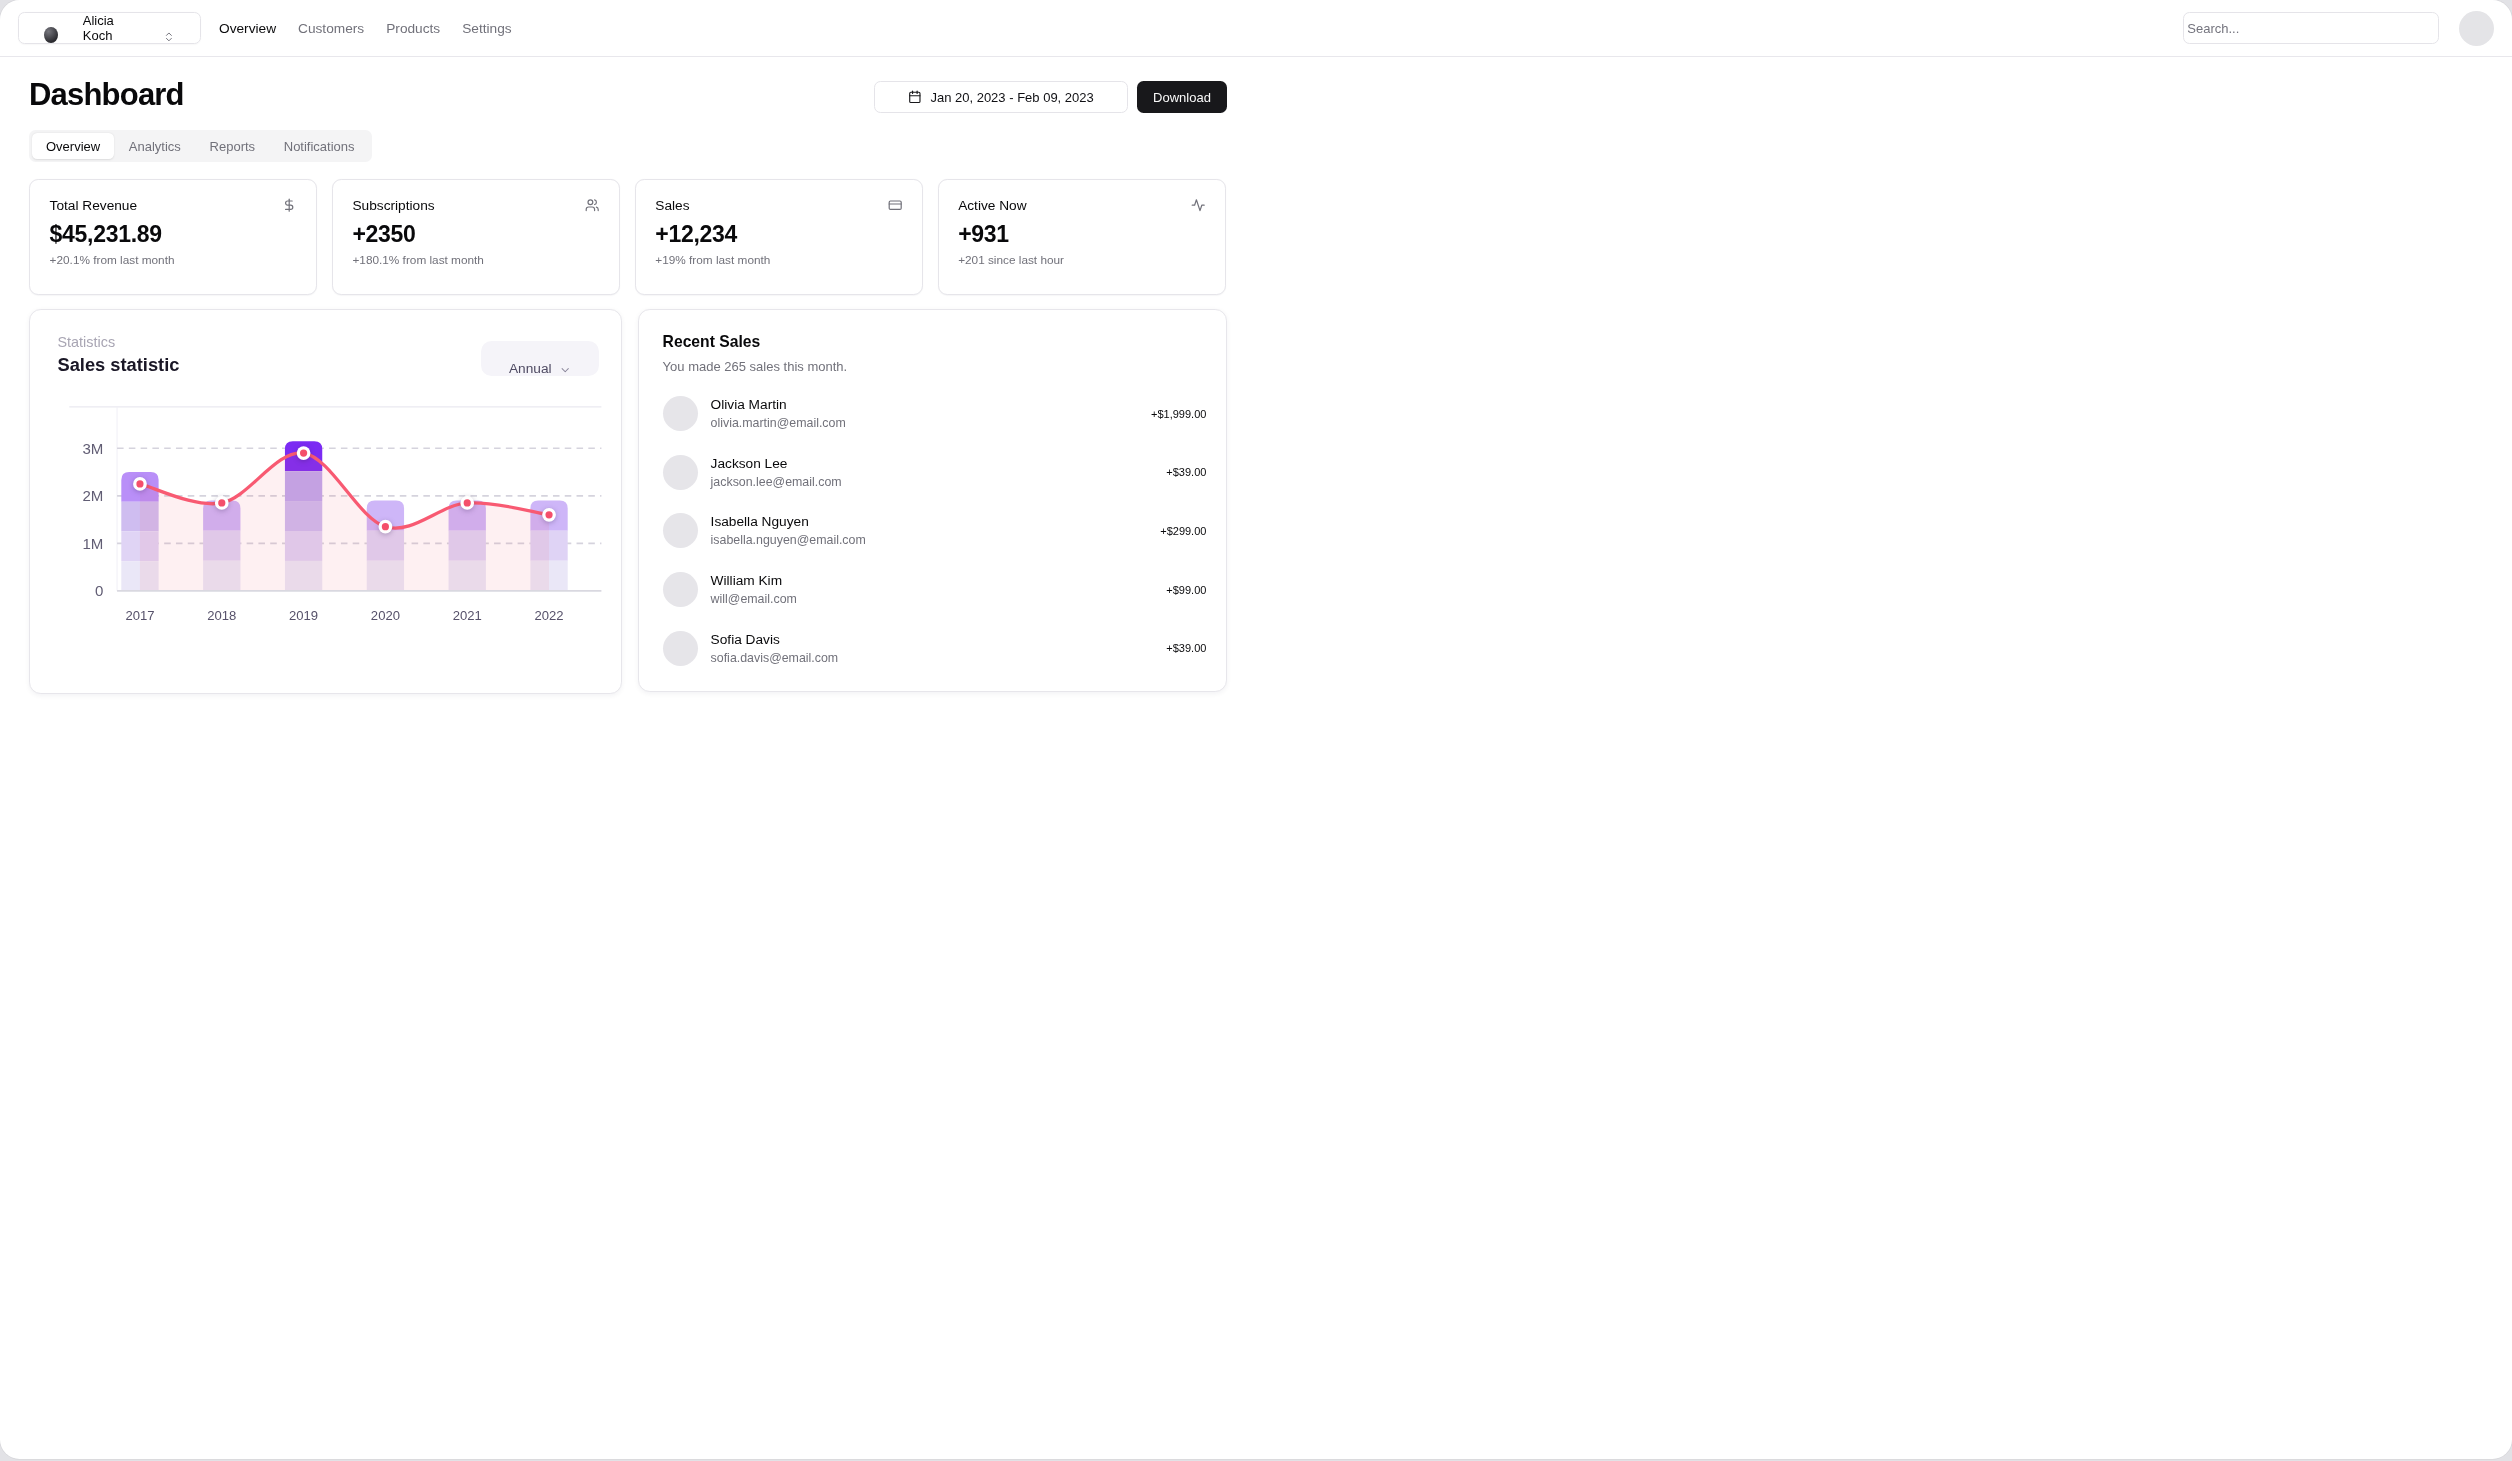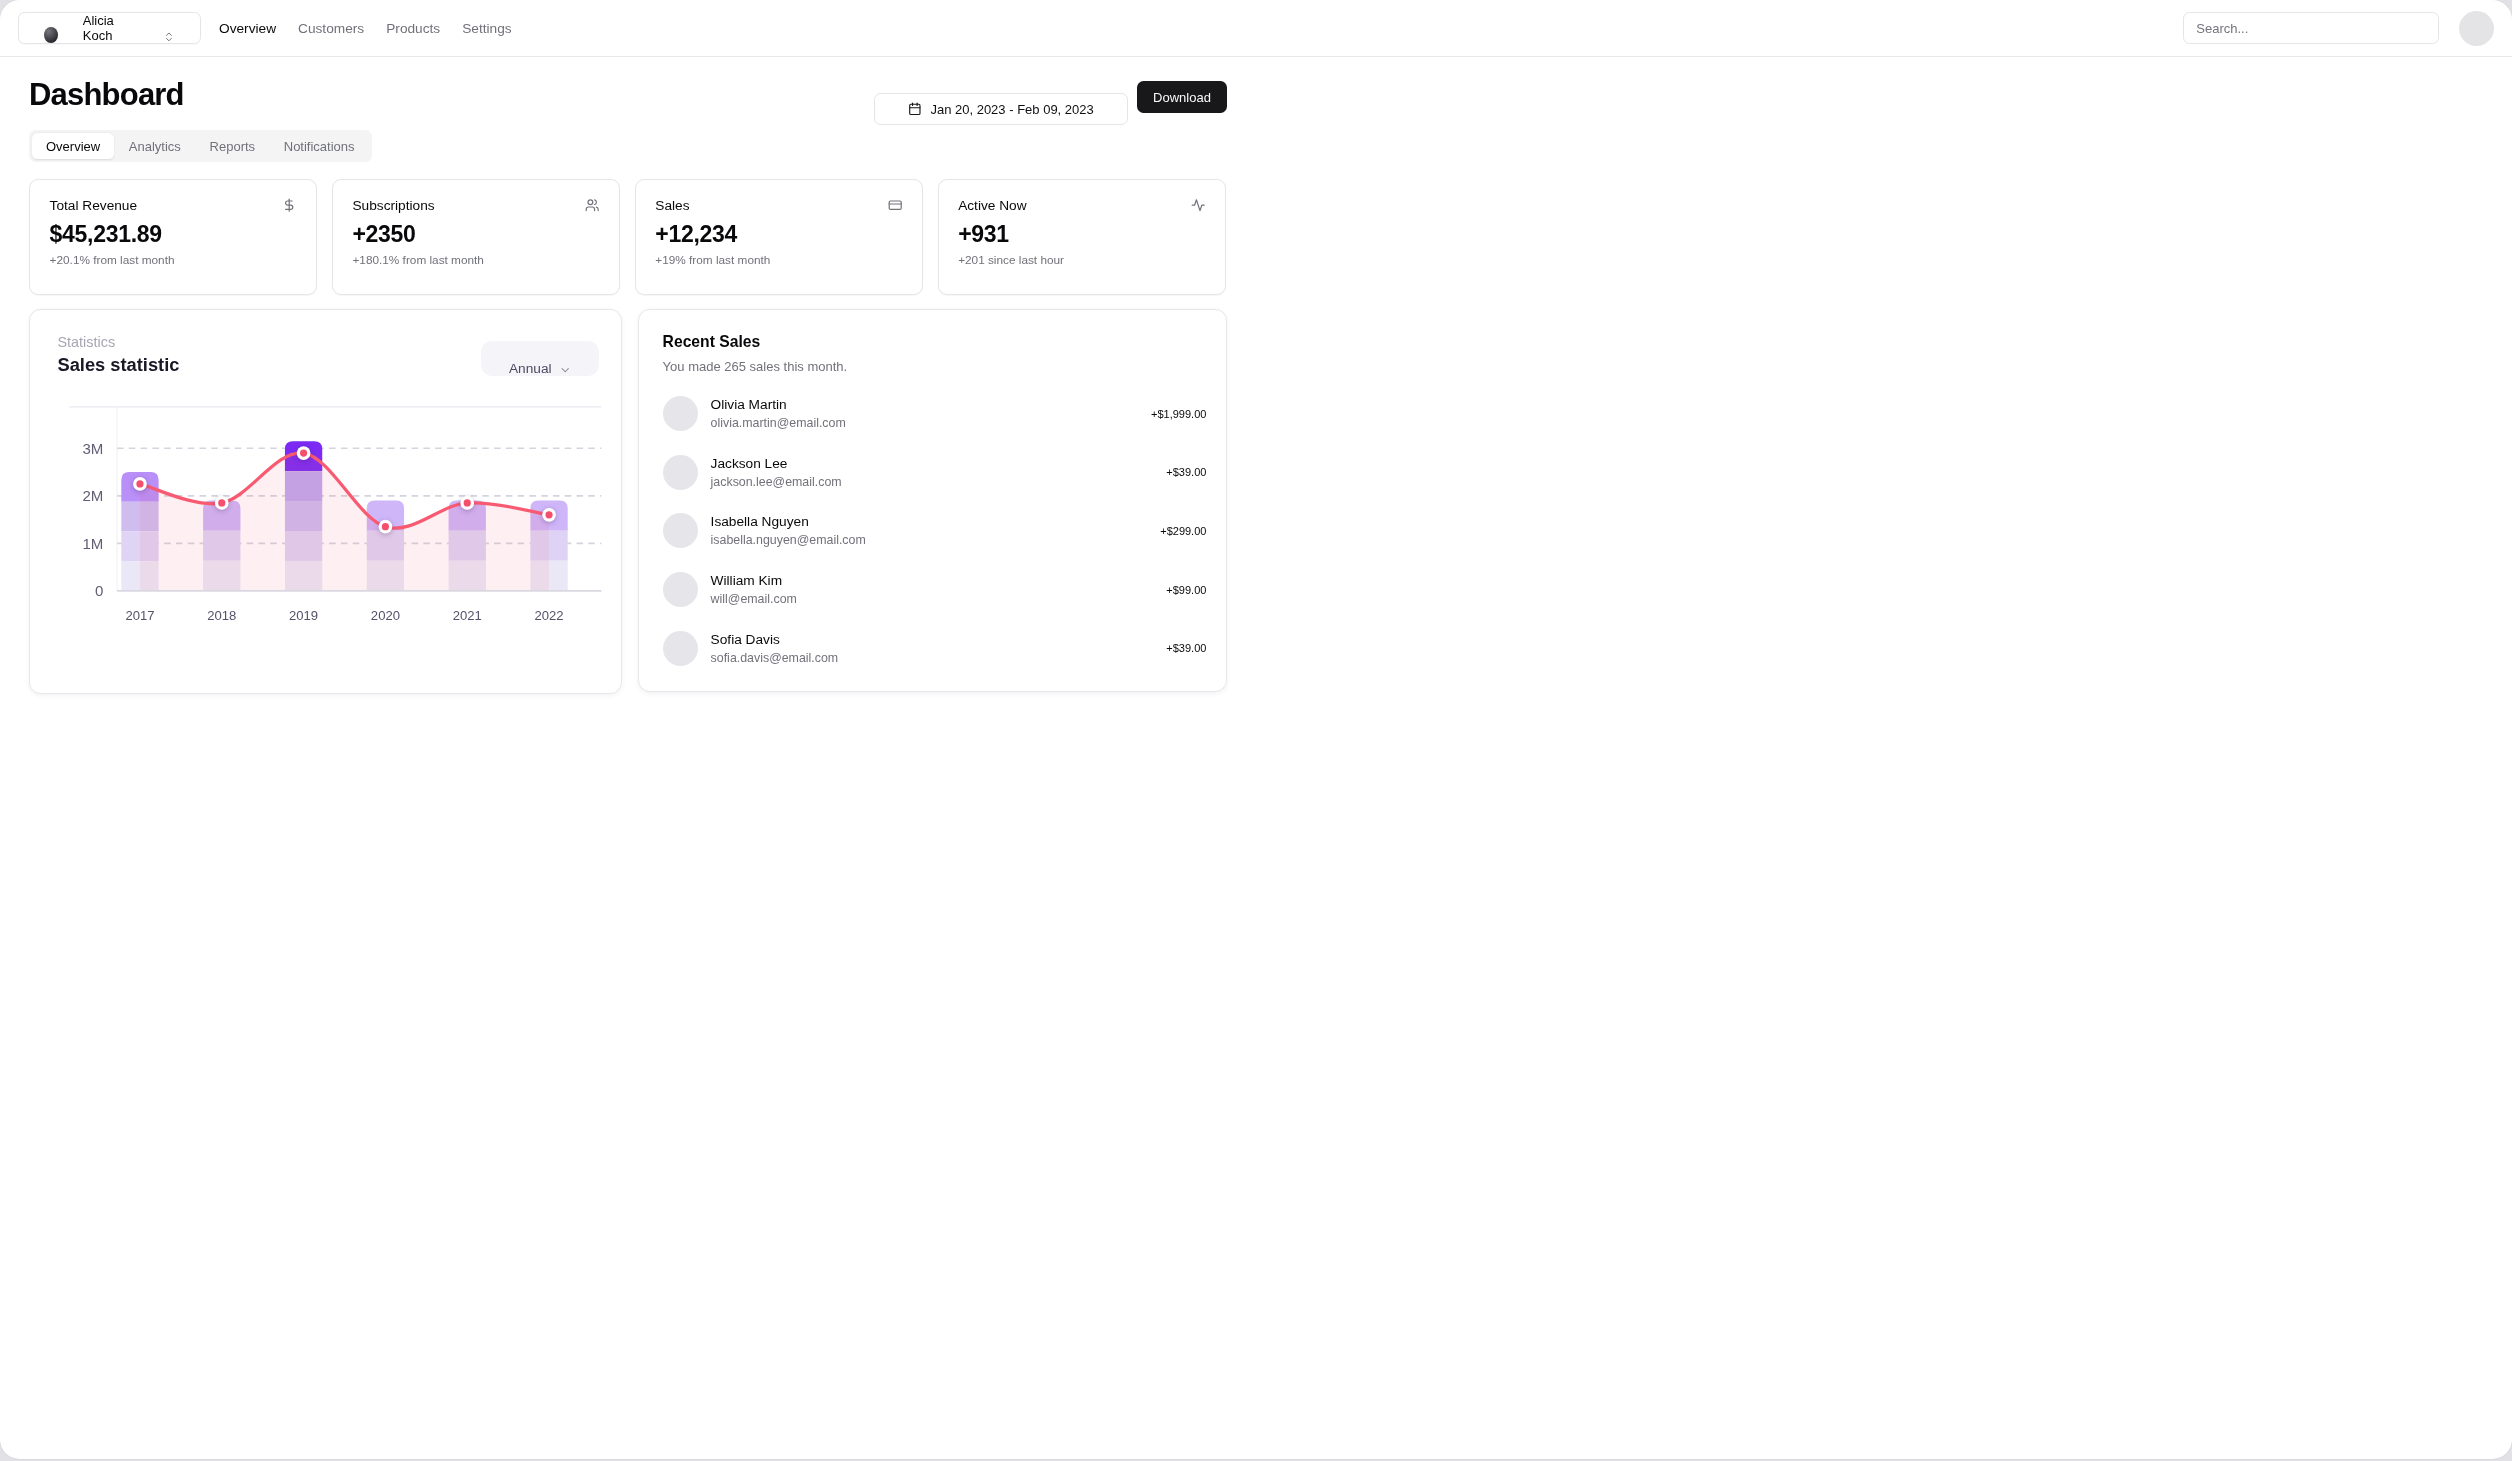--- a/index.html
+++ b/index.html
@@ -16,27 +16,27 @@
               display:flex; align-items:flex-end; gap:25px; padding:0 25px; cursor:pointer;
               box-shadow:0 0.7px 1.3px rgba(0,0,0,.03); }
   .switcher-avatar { width:16.4px; height:16.4px; border-radius:50%;
                      background:radial-gradient(circle at 32% 28%, #77777e, #2b2b30 72%); }
   .switcher-label { font-size:13px; font-weight:400; }
   .switcher-caret { margin-left:auto; color:#71717a; display:flex; }
   .nav { display:flex; gap:22px; margin-left:18.3px; }
   .nav a { text-decoration:none; font-size:13.7px; font-weight:500; color:#71717a; cursor:pointer; }
   .nav a.active { color:#0a0a0c; }
   .search { margin-left:auto; width:256px; height:32px; border:0.7px solid #e5e4e9; border-radius:6.5px;
-            padding:0 12px; font-size:13px; font-family:inherit; color:#18181b; outline:none; }
+            padding:0 3px; font-size:13px; font-family:inherit; color:#18181b; outline:none; }
   .search::placeholder { color:#74747e; }
   .user-avatar { width:35px; height:35px; border-radius:50%; background:#e4e4e7; margin-left:20px; cursor:pointer; }
 
   
   .page-title { position:absolute; left:29px; top:77px; font-size:31px; font-weight:700; letter-spacing:-0.8px; }
-  .date-btn { position:absolute; left:874px; top:93px; width:254px; height:32px; border:0.7px solid #e5e4e9;
+  .date-btn { position:absolute; left:874px; top:81px; width:254px; height:32px; border:0.7px solid #e5e4e9;
               background:#fff; border-radius:6.5px; display:flex; align-items:center; justify-content:center;
               gap:8.5px; font-size:13px; color:#101014; cursor:pointer; }
   .date-btn svg { color:#18181b; }
   .download-btn { position:absolute; left:1137px; top:81px; width:90px; height:32px; background:#18181b;
                   color:#fafafa; border:none; border-radius:6.5px; font-size:13px; font-weight:500;
                   font-family:inherit; cursor:pointer; }
 
   
   .tabs { position:absolute; left:29px; top:130px; height:32px; background:#f4f4f5; border-radius:6.5px;
           display:flex; align-items:center; padding:0 3.3px; gap:1.3px; }

